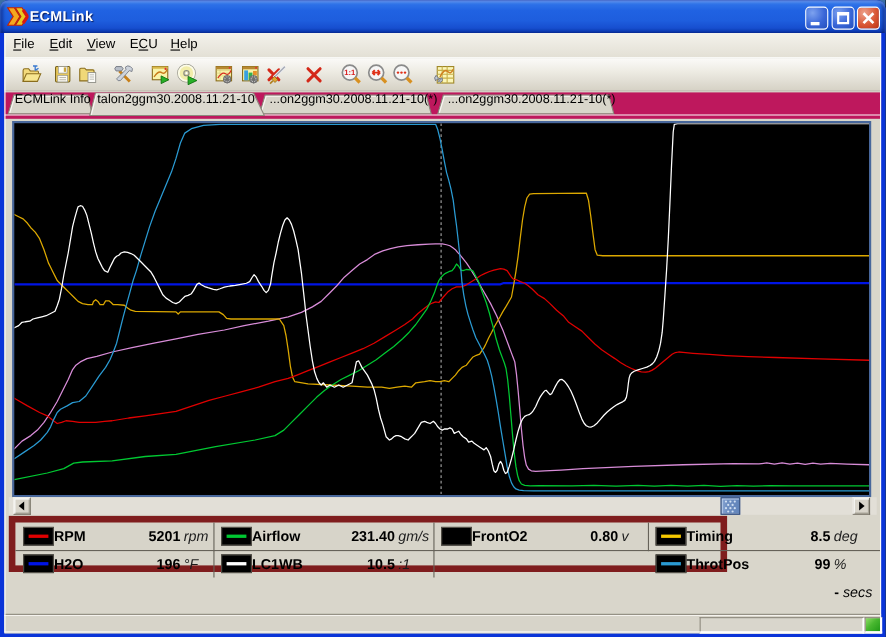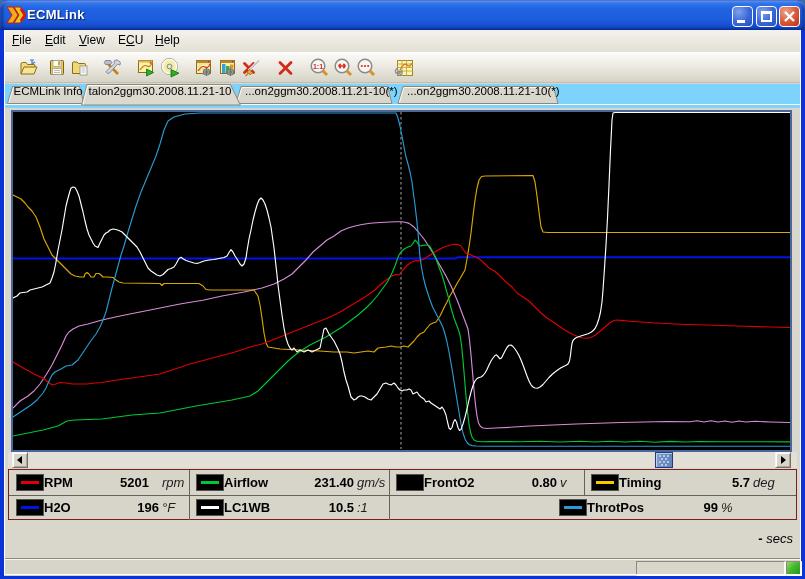--- a/index.html
+++ b/index.html
@@ -10,27 +10,27 @@
  box-shadow:inset 0 2px 2px rgba(130,170,255,.55), inset 3px 0 3px rgba(5,20,100,.5), inset -3px 0 3px rgba(5,20,100,.5);}
 #title-text{position:absolute;left:27px;top:7px;color:#fff;font-size:13px;font-weight:bold;letter-spacing:.3px;text-shadow:1px 1px 1px rgba(0,0,40,.7);}
 .winbtn{position:absolute;top:6px;width:21px;height:21px;border-radius:4px;border:1px solid #fff;box-sizing:border-box;}
 #btn-min{left:732px;background:radial-gradient(circle at 30% 25%,#7da2ef 0%,#3a67d8 55%,#2450bd 100%);}
 #btn-max{left:756px;background:radial-gradient(circle at 30% 25%,#7da2ef 0%,#3a67d8 55%,#2450bd 100%);}
 #btn-close{left:779px;background:radial-gradient(circle at 30% 25%,#eda28c 0%,#d95736 55%,#bc3111 100%);}
 #content{position:absolute;left:4px;top:30px;width:797px;height:545px;background:#d9d6cb;}
 #menubar{position:absolute;left:0;top:0;width:797px;height:22px;background:linear-gradient(180deg,#f4f2ec,#e3e0d5);font-size:12px;color:#000;}
 #menubar span{position:absolute;top:3px;}
 #toolbar{position:absolute;left:0;top:22px;width:797px;height:31px;background:linear-gradient(180deg,#fbfaf8 0%,#eeece4 40%,#d6d2c6 100%);border-top:1px solid #fff;border-bottom:1px solid #c2beb2;box-sizing:border-box;}
-#tabbar{position:absolute;left:0;top:54px;width:797px;height:24px;background:#7dd3fc;}
+#tabbar{position:absolute;left:0;top:54px;width:797px;height:24px;background:#be185d;}
 #chartbox{position:absolute;left:7px;top:80px;width:781px;height:342px;background:#48679b;}
 #chart{position:absolute;left:2px;top:2px;width:777px;height:338px;background:#000;overflow:hidden;}
 #hscroll{position:absolute;left:4px;top:422px;width:789px;height:16px;background:#e2dfd7;}
 .sbtn{position:absolute;top:0px;width:16px;height:16px;background:#d8d4ca;border:1px solid;border-color:#f5f4f0 #757165 #757165 #f5f4f0;box-sizing:border-box;box-shadow:inset 1px 1px 0 #fff, inset -1px -1px 0 #aaa69a;}
 #thumb{position:absolute;left:647px;top:0px;width:18px;height:16px;background:linear-gradient(90deg,#8aa6d4 0%,#6f8fc2 30%,#6285bb 100%);border:1px solid #1f3f78;box-sizing:border-box;box-shadow:inset 1px 1px 0 #bcd0ec;}
-#grid{position:absolute;left:4px;top:439px;width:789px;height:51px;border:1px solid #7f1d1d;background:#d7d4c9;box-sizing:border-box;text-decoration:underline;}
+#grid{position:absolute;left:4px;top:439px;width:653px;height:51px;border:6px solid #7f1d1d;background:#d7d4c9;box-sizing:border-box;text-decoration:underline;}
 .cell{position:absolute;height:25px;}
 .swatch{position:absolute;left:7px;top:4px;width:28px;height:17px;background:#000;border:1px solid #55524a;box-sizing:border-box;}
 .swatch i{position:absolute;left:4px;top:6px;width:18px;height:3px;}
 .lbl{position:absolute;left:35px;top:5px;font-weight:bold;font-size:13px;}
 .val{position:absolute;top:5px;font-weight:bold;font-size:13px;text-align:right;width:60px;}
 .unit{position:absolute;top:5px;font-style:italic;font-size:13px;color:#1c1c1c;}
 .pushbtn{position:absolute;top:495px;height:23px;background:linear-gradient(180deg,#f4f2ed 0%,#e2dfd6 50%,#d2cec3 100%);border:1px solid #716e64;border-radius:4px;box-sizing:border-box;font-weight:bold;font-size:13px;text-align:center;line-height:21px;box-shadow:inset 0 1px 0 #fff;}
 #secs{position:absolute;right:8px;top:501px;font-size:13px;}
 #statusbar{position:absolute;left:0;top:528px;width:797px;height:17px;background:#d7d4c9;border-top:1px solid #8e8a7e;box-shadow:inset 0 1px 0 #f5f3ee;}
 #stfield{position:absolute;left:632px;top:2px;width:147px;height:12px;background:#d9d6cc;border-style:solid;border-width:1px 2px 2px 1px;border-color:#8e8a7e #fff #fff #8e8a7e;}
@@ -213,21 +213,21 @@
               <circle cx="10" cy="12" r="1"></circle>
             </g>
           </svg></div>
 </div>
 <div id="grid">
         <div class="cell" style="left:0px;top:0px;width:180px;border-right:1px solid #666259;border-bottom:1px solid #666259;">
 <div class="swatch">
             <i style="background:#e00000"></i>
           </div>
 <span class="lbl">RPM</span>
-<span class="val" style="right:40px">5201</span>
+<span class="val" style="right:30px">5201</span>
 <span class="unit" style="left:153px">rpm</span>
 </div>
 <div class="cell" style="left:180px;top:0px;width:200px;border-right:1px solid #666259;border-bottom:1px solid #666259;">
 <div class="swatch">
             <i style="background:#00c832"></i>
           </div>
 <span class="lbl">Airflow</span>
 <span class="val" style="right:35px">231.40</span>
 <span class="unit" style="left:168px">gm/s</span>
 </div>
@@ -237,40 +237,40 @@
           </div>
 <span class="lbl">FrontO2</span>
 <span class="val" style="right:27px">0.80</span>
 <span class="unit" style="left:171px">v</span>
 </div>
 <div class="cell" style="left:575px;top:0px;width:212px;border-bottom:1px solid #666259;">
 <div class="swatch">
             <i style="background:#f5c800"></i>
           </div>
 <span class="lbl">Timing</span>
-<span class="val" style="right:46px">5.7</span>
+<span class="val" style="right:46px">8.5</span>
 <span class="unit" style="left:169px">deg</span>
 </div>
 <div class="cell" style="left:0px;top:25px;width:180px;border-right:1px solid #666259;">
 <div class="swatch">
             <i style="background:#0014e6"></i>
           </div>
 <span class="lbl">H2O</span>
 <span class="val" style="right:30px">196</span>
 <span class="unit" style="left:153px">°F</span>
 </div>
 <div class="cell" style="left:180px;top:25px;width:200px;border-right:1px solid #666259;">
 <div class="swatch">
             <i style="background:#ffffff"></i>
           </div>
 <span class="lbl">LC1WB</span>
 <span class="val" style="right:35px">10.5</span>
 <span class="unit" style="left:168px">:1</span>
 </div>
-<div class="cell" style="left:543px;top:25px;width:212px;">
+<div class="cell" style="left:575px;top:25px;width:212px;">
 <div class="swatch">
             <i style="background:#2a9ad2"></i>
           </div>
 <span class="lbl">ThrotPos</span>
 <span class="val" style="right:46px">99</span>
 <span class="unit" style="left:169px">%</span>
 </div>
       </div>
 <div id="secs"><b>-</b> <i>secs</i></div>
 <div id="statusbar">

